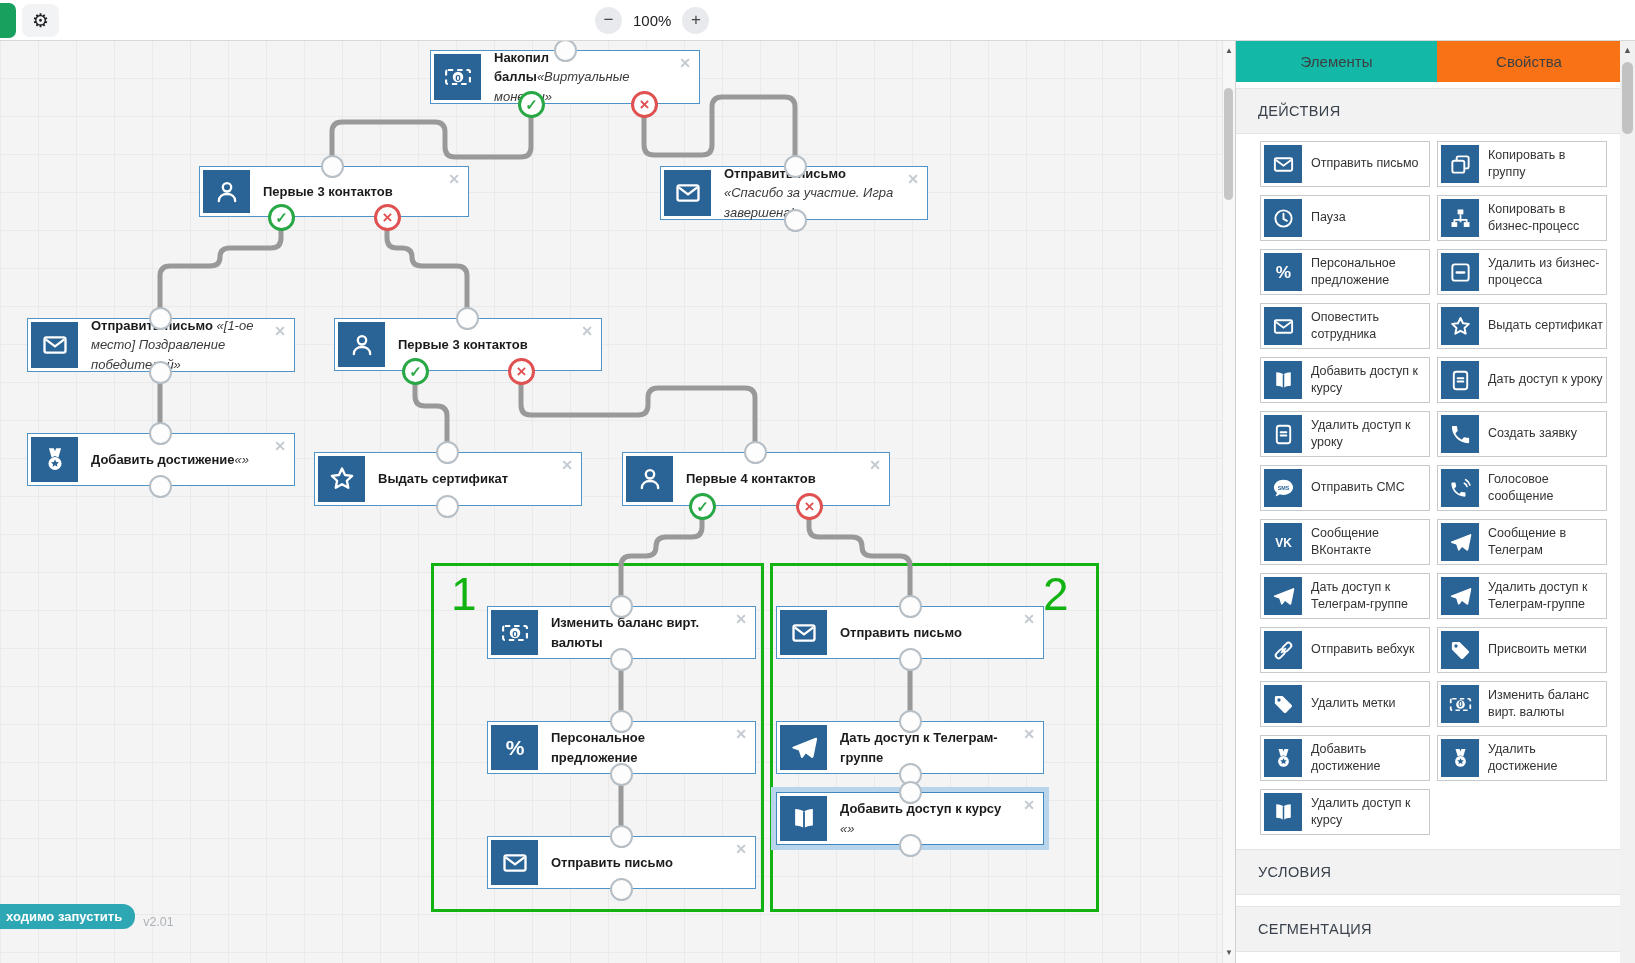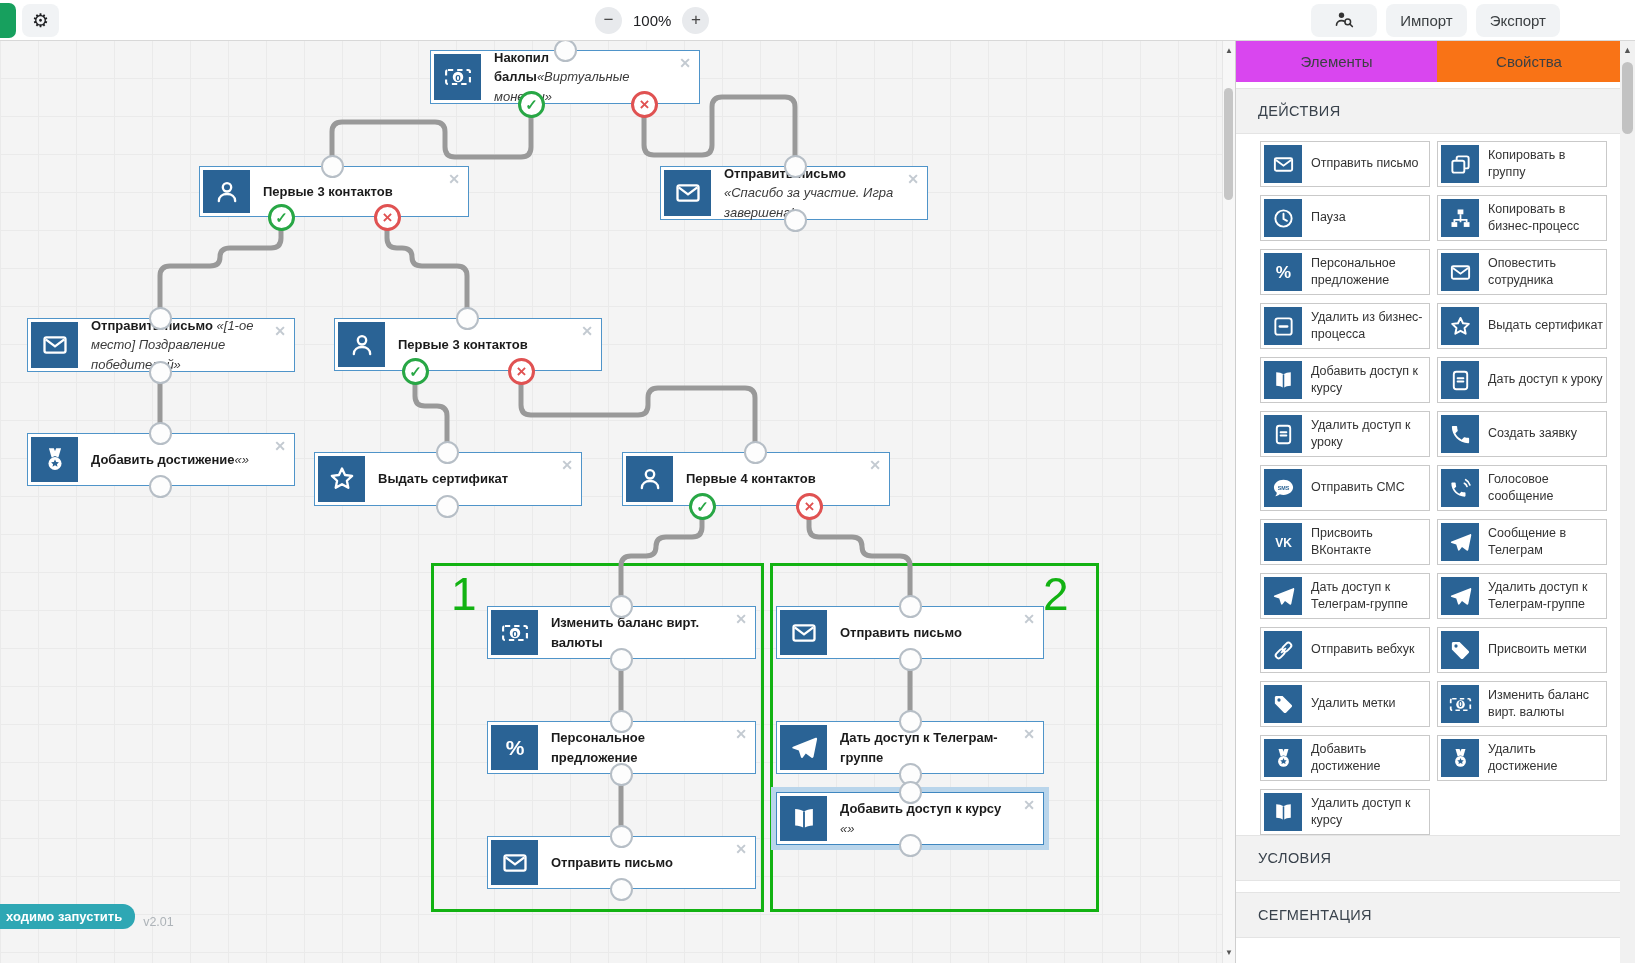--- a/index.html
+++ b/index.html
@@ -58,27 +58,27 @@
   
   .canvas-scroll{position:absolute;left:1222px;top:40px;width:12px;height:923px;background:#f7f7f7;
     border-left:1px solid #e6e6e6;z-index:10;}
   .canvas-scroll .arr{position:absolute;left:0;width:12px;text-align:center;font-size:8px;color:#555;cursor:pointer;}
   .canvas-scroll .thumb{position:absolute;left:1px;width:9px;background:#c6c6c6;border-radius:5px;cursor:pointer;}
   
   .sidebar{position:absolute;left:1235px;top:40px;width:385px;height:923px;background:#fff;
     border-left:1px solid #cfcfcf;overflow:hidden;z-index:20;}
   .tabs{display:flex;height:42px;}
   .tab{display:flex;align-items:center;justify-content:center;font-size:15px;color:#3c4043;cursor:pointer;}
-  .tab.t0{flex:0 0 201px;background:#d946ef;}
+  .tab.t0{flex:0 0 201px;background:#14b8a6;}
   .tab.t1{flex:1;background:#f97316;}
   .sec-head{height:44px;background:#f2f2f2;border-top:1px solid #e4e4e4;border-bottom:1px solid #e4e4e4;
     display:flex;align-items:center;padding-left:22px;font-size:14.5px;letter-spacing:.4px;color:#39424c;cursor:pointer;}
   .sec-head.first{margin-top:5px;}
   .sec-head.mid{margin-top:6px;}
-  .sec-head.after-grid{}
+  .sec-head.after-grid{margin-top:14px;}
   .sec-head.last{margin-top:11px;}
   .actions-grid{margin:7px 0 0 24px;display:grid;grid-template-columns:170px 170px;
     grid-auto-rows:46px;gap:8px 7px;}
   .action-item{border:1px solid #c9c9c9;background:#fff;box-sizing:border-box;display:flex;
     align-items:center;padding:3px;gap:9px;cursor:pointer;}
   .a-icon{flex:none;width:38px;height:38px;background:#2a6395;display:flex;align-items:center;justify-content:center;}
   .a-icon svg{width:23px;height:23px;}
   .a-label{font-size:12.5px;color:#333;line-height:1.4;}
   
   .page-scroll{position:absolute;left:1620px;top:40px;width:15px;height:923px;background:#f1f1f1;z-index:30;}
@@ -94,34 +94,20 @@
     <span>⚙</span>
   </div>
   <div class="zoom-wrap">
     <div class="zoom-circle">
       <span>−</span>
     </div>
     <span class="zoom-label">100%</span>
     <div class="zoom-circle">
       <span>+</span>
     </div>
-  </div>
-  <div class="right-group">
-    <div class="tb-btn rbtn user-btn">
-      <span>
-        <svg width="20" height="20" viewBox="0 0 24 24">
-            <circle cx="9" cy="7.5" r="3.2" fill="#333"></circle>
-            <path d="M3 19.5c0-3.6 2.8-5.6 6-5.6 1.5 0 2.9.4 4 1.2" fill="none" stroke="#333" stroke-width="2" stroke-linecap="round"></path>
-            <circle cx="16.5" cy="15.5" r="3.4" fill="none" stroke="#333" stroke-width="1.8"></circle>
-            <path d="M19 18l3 3" stroke="#333" stroke-width="2" stroke-linecap="round"></path>
-          </svg>
-      </span>
-    </div>
-    <div class="tb-btn rbtn">Импорт</div>
-    <div class="tb-btn rbtn">Экспорт</div>
   </div>
 </div>
 
 <div class="canvas" id="canvas">
   <div class="status-badge">
     <span class="badge-pill">ходимо запустить</span>
     <span class="badge-version">v2.01</span>
   </div>
 <div class="group-box" style="left: 431px; top: 523px; width: 327px; height: 343px;"></div>
     <div class="group-label" style="top: 531px; left: 451px;">1</div>
@@ -385,34 +371,34 @@
         <div class="a-icon">
           <svg viewBox="0 0 24 24" class="">
             <text x="12" y="18" text-anchor="middle" font-size="18" font-weight="bold" fill="#fff">%</text>
           </svg>
         </div>
         <div class="a-label">Персональное предложение</div>
       </div>
       <div class="action-item">
         <div class="a-icon">
           <svg viewBox="0 0 24 24" class="">
+            <rect x="3.5" y="3.5" width="17" height="17" rx="2.6" fill="none" stroke="#fff" stroke-width="2"></rect>
+            <path d="M8 12h8" stroke="#fff" stroke-width="2.4" stroke-linecap="round"></path>
+          </svg>
+        </div>
+        <div class="a-label">Удалить из бизнес-процесса</div>
+      </div>
+      <div class="action-item">
+        <div class="a-icon">
+          <svg viewBox="0 0 24 24" class="">
             <rect x="3" y="5.5" width="18" height="13" rx="1.6" fill="none" stroke="#fff" stroke-width="2"></rect>
             <path d="M4 7.2l8 6 8-6" fill="none" stroke="#fff" stroke-width="2"></path>
           </svg>
         </div>
         <div class="a-label">Оповестить сотрудника</div>
-      </div>
-      <div class="action-item">
-        <div class="a-icon">
-          <svg viewBox="0 0 24 24" class="">
-            <rect x="3.5" y="3.5" width="17" height="17" rx="2.6" fill="none" stroke="#fff" stroke-width="2"></rect>
-            <path d="M8 12h8" stroke="#fff" stroke-width="2.4" stroke-linecap="round"></path>
-          </svg>
-        </div>
-        <div class="a-label">Удалить из бизнес-процесса</div>
       </div>
       <div class="action-item">
         <div class="a-icon">
           <svg viewBox="0 0 24 24" class="">
             <path d="M12 3l2.6 5.6 6.1.7-4.5 4.2 1.2 6-5.4-3-5.4 3 1.2-6-4.5-4.2 6.1-.7z" fill="none" stroke="#fff" stroke-width="2" stroke-linejoin="round"></path>
           </svg>
         </div>
         <div class="a-label">Выдать сертификат</div>
       </div>
       <div class="action-item">
@@ -469,21 +455,21 @@
           </svg>
         </div>
         <div class="a-label">Голосовое сообщение</div>
       </div>
       <div class="action-item">
         <div class="a-icon">
           <svg viewBox="0 0 24 24" class="">
             <text x="12" y="17" font-size="12.5" font-weight="bold" fill="#fff" text-anchor="middle">VK</text>
           </svg>
         </div>
-        <div class="a-label">Присвоить ВКонтакте</div>
+        <div class="a-label">Сообщение ВКонтакте</div>
       </div>
       <div class="action-item">
         <div class="a-icon">
           <svg viewBox="0 0 24 24" class="">
             <path d="M22 3.3L2.6 11c-.9.36-.84 1.2.06 1.5l4.9 1.55 1.85 5.8c.28.8 1.02.9 1.55.2l2.6-3.4 4.9 3.6c.7.5 1.5.2 1.7-.75L23.2 4.6c.25-1-.45-1.65-1.2-1.3z" fill="#fff"></path>
           </svg>
         </div>
         <div class="a-label">Сообщение в Телеграм</div>
       </div>
       <div class="action-item">

